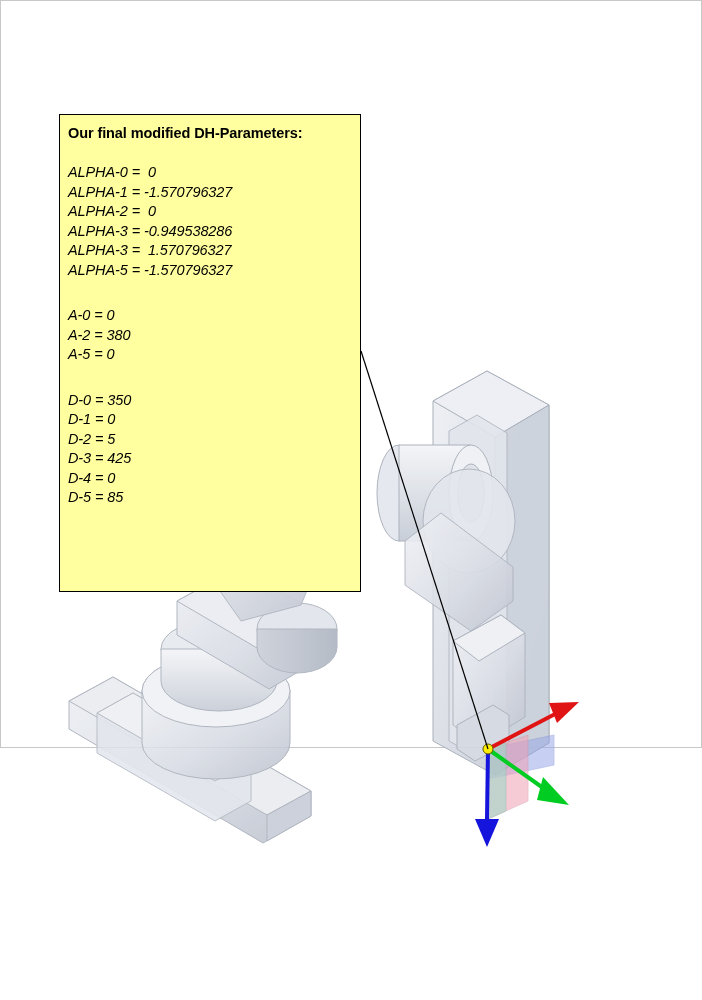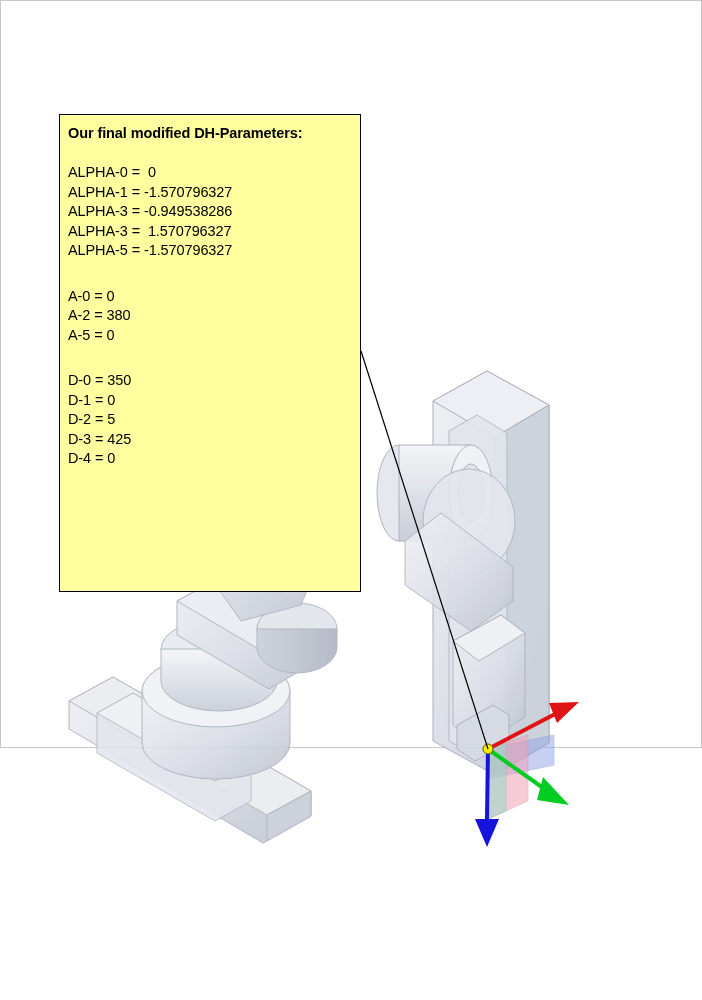--- a/index.html
+++ b/index.html
@@ -43,20 +43,21 @@
   #callout .title {
     font-size: 14.5px;
     color: #000;
     font-weight: bold;
     letter-spacing: -0.1px;
     margin: 0 0 22px 0;
     white-space: nowrap;
   }
   #callout .group {
     margin: 16px 0 26px 0;
+    font-style: italic;
   }
   #callout .line {
     font-size: 14.5px;
     color: #000;
     line-height: 19.5px;
     white-space: pre;
     letter-spacing: -0.1px;
   }
   .leader {
     position: absolute;
@@ -168,33 +169,35 @@
   <svg class="leader" viewBox="0 0 702 1000" width="702" height="1000">
     <polyline points="360,350 487,748" fill="none" stroke="#000000" stroke-width="1.2"></polyline>
   </svg>
 
   <div id="callout">
     <div class="title">Our final modified DH-Parameters:</div>
 
     <div class="group">
       <div class="line">ALPHA-0 =  0</div>
       <div class="line">ALPHA-1 = -1.570796327</div>
+      <div class="line">ALPHA-2 =  0</div>
       <div class="line">ALPHA-3 = -0.949538286</div>
       <div class="line">ALPHA-3 =  1.570796327</div>
       <div class="line">ALPHA-5 = -1.570796327</div>
     </div>
 
     <div class="group">
       <div class="line">A-0 = 0</div>
       <div class="line">A-2 = 380</div>
       <div class="line">A-5 = 0</div>
     </div>
 
     <div class="group">
       <div class="line">D-0 = 350</div>
       <div class="line">D-1 = 0</div>
       <div class="line">D-2 = 5</div>
       <div class="line">D-3 = 425</div>
       <div class="line">D-4 = 0</div>
+      <div class="line">D-5 = 85</div>
     </div>
   </div>
 
 </div>
 
 </body></html>

